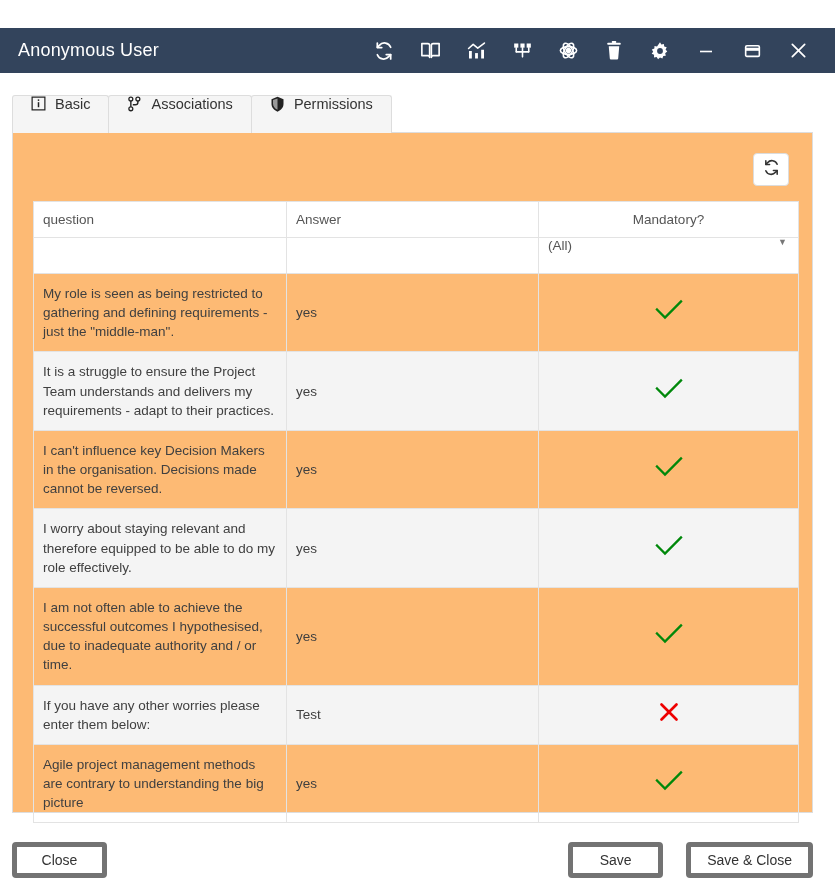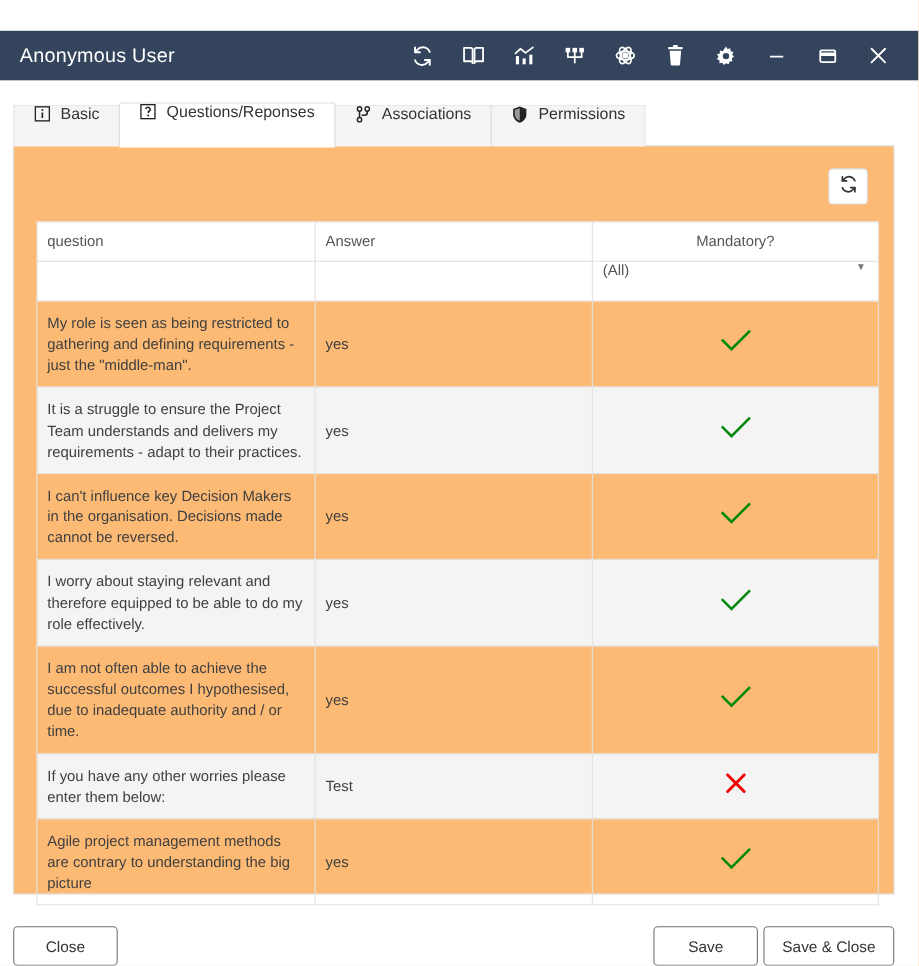--- a/index.html
+++ b/index.html
@@ -178,30 +178,30 @@
     height: 93px;
     display: flex;
     align-items: center;
     padding: 0 22px 0 12px;
   }
   .btn {
     min-width: 95px;
     height: 36px;
     padding: 0 16px;
     background: #ffffff;
-    border: 1px solid #737373;
+    border: 5px solid #737373;
     border-radius: 4px;
     font-family: "Liberation Sans", sans-serif;
     font-size: 14px;
     color: #333333;
     cursor: pointer;
     white-space: nowrap;
   }
   .footer-spacer { flex: 1 1 auto; }
-  .footer-right { display: flex; gap: 5px; }
+  .footer-right { display: flex; gap: 23px; }
   .wrapper { position: relative; width: 835px; height: 878px; margin-top: 28px; }
 </style>
 </head>
 <body>
 
 <div class="wrapper">
 
   <div class="titlebar">
     <div class="titlebar-title">Anonymous User</div>
     <div class="titlebar-spacer"></div>
@@ -297,30 +297,20 @@
       <span class="tab-icon">
         <svg width="15" height="15" viewBox="0 0 16 16" fill="none" stroke="#222222" stroke-width="1.3">
           <rect x="1.2" y="1.2" width="13.6" height="13.6"></rect>
           <line x1="8" y1="6.6" x2="8" y2="12" stroke-width="1.6"></line>
           <circle cx="8" cy="4.3" r="0.95" fill="#222222" stroke="none"></circle>
         </svg>
       </span>
       <span>Basic</span>
     </div>
 
-    <div class="tab active">
-      <span class="tab-icon">
-        <svg width="15" height="15" viewBox="0 0 16 16" fill="none" stroke="#222222" stroke-width="1.3">
-          <rect x="1.2" y="1.2" width="13.6" height="13.6"></rect>
-          <path d="M5.9 5.5a2.1 2.1 0 1 1 2.6 2.3v1.5" stroke-width="1.5"></path>
-          <circle cx="8.2" cy="11.7" r="0.95" fill="#222222" stroke="none"></circle>
-        </svg>
-      </span>
-      <span>Questions/Reponses</span>
-    </div>
 
     <div class="tab">
       <span class="tab-icon">
         <svg width="15" height="16" viewBox="0 0 16 17" fill="none" stroke="#222222" stroke-width="1.35">
           <circle cx="4.1" cy="3.2" r="2.1"></circle>
           <circle cx="11.6" cy="3.2" r="2.1"></circle>
           <circle cx="4.1" cy="13.6" r="2.1"></circle>
           <path d="M4.1 5.3v6.2" stroke-width="1.5"></path>
           <path d="M11.6 5.3v1.6c0 1.6-1.3 2.4-2.7 2.4H6.2" stroke-width="1.5"></path>
         </svg>

